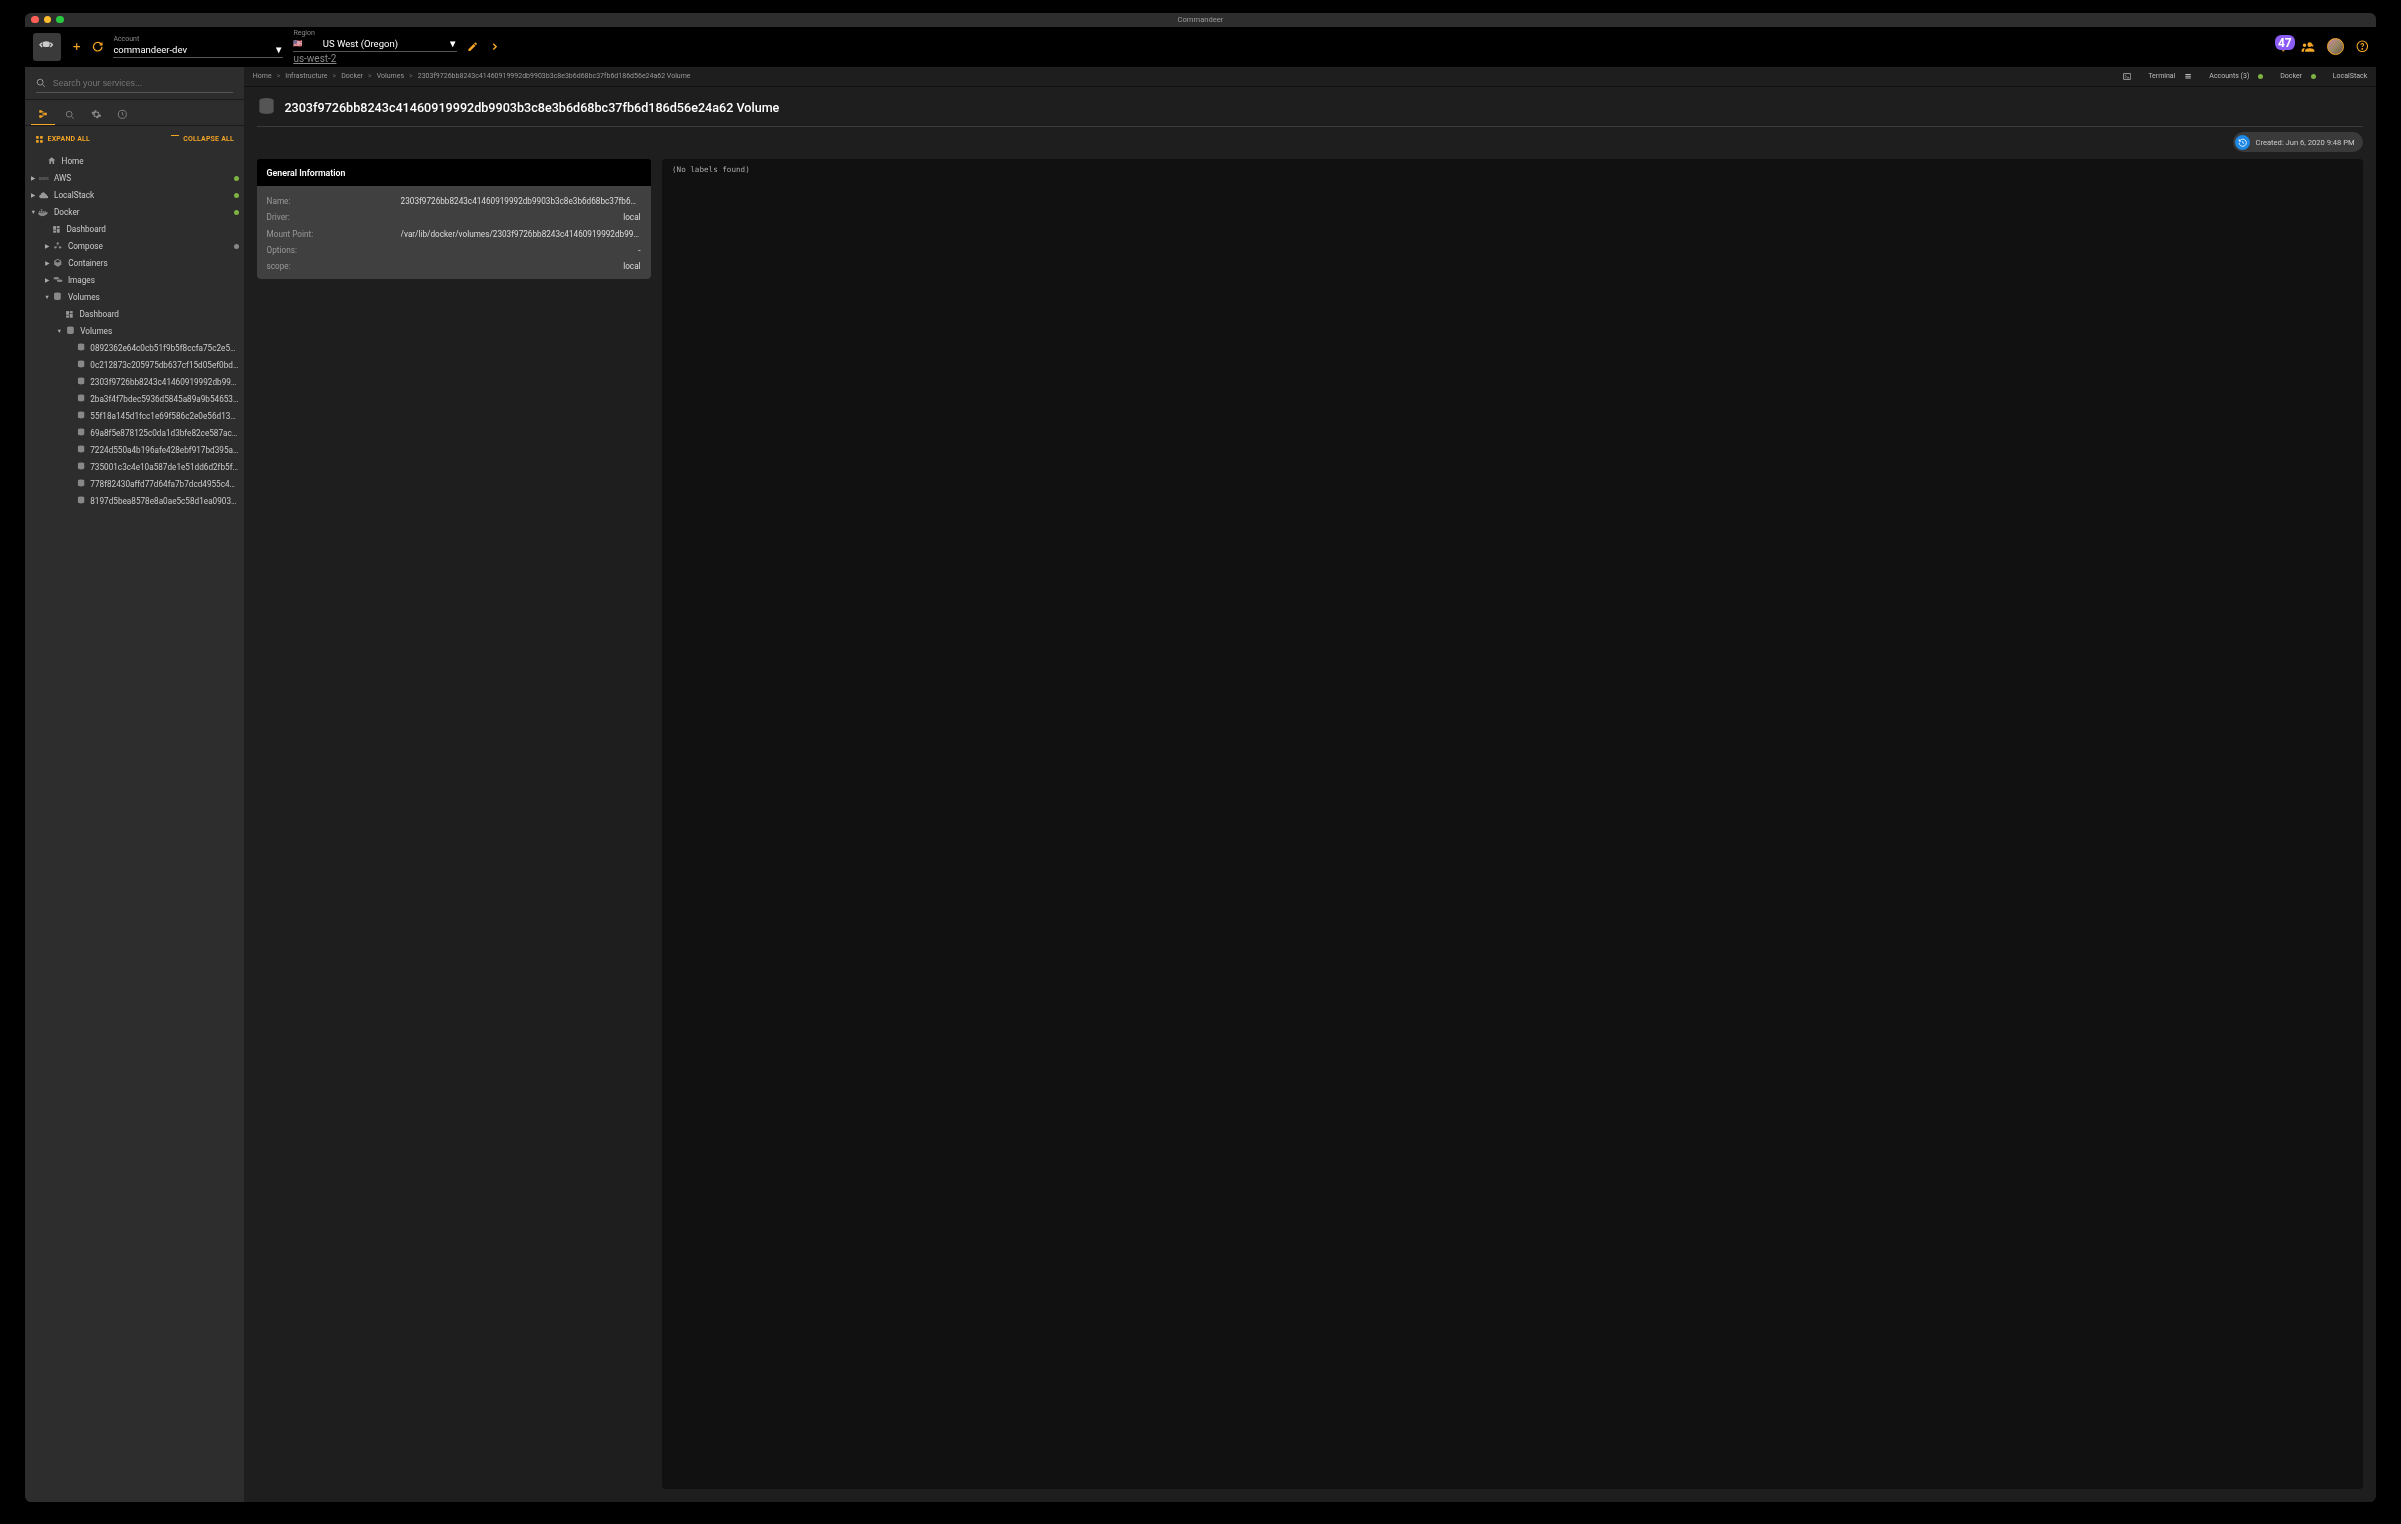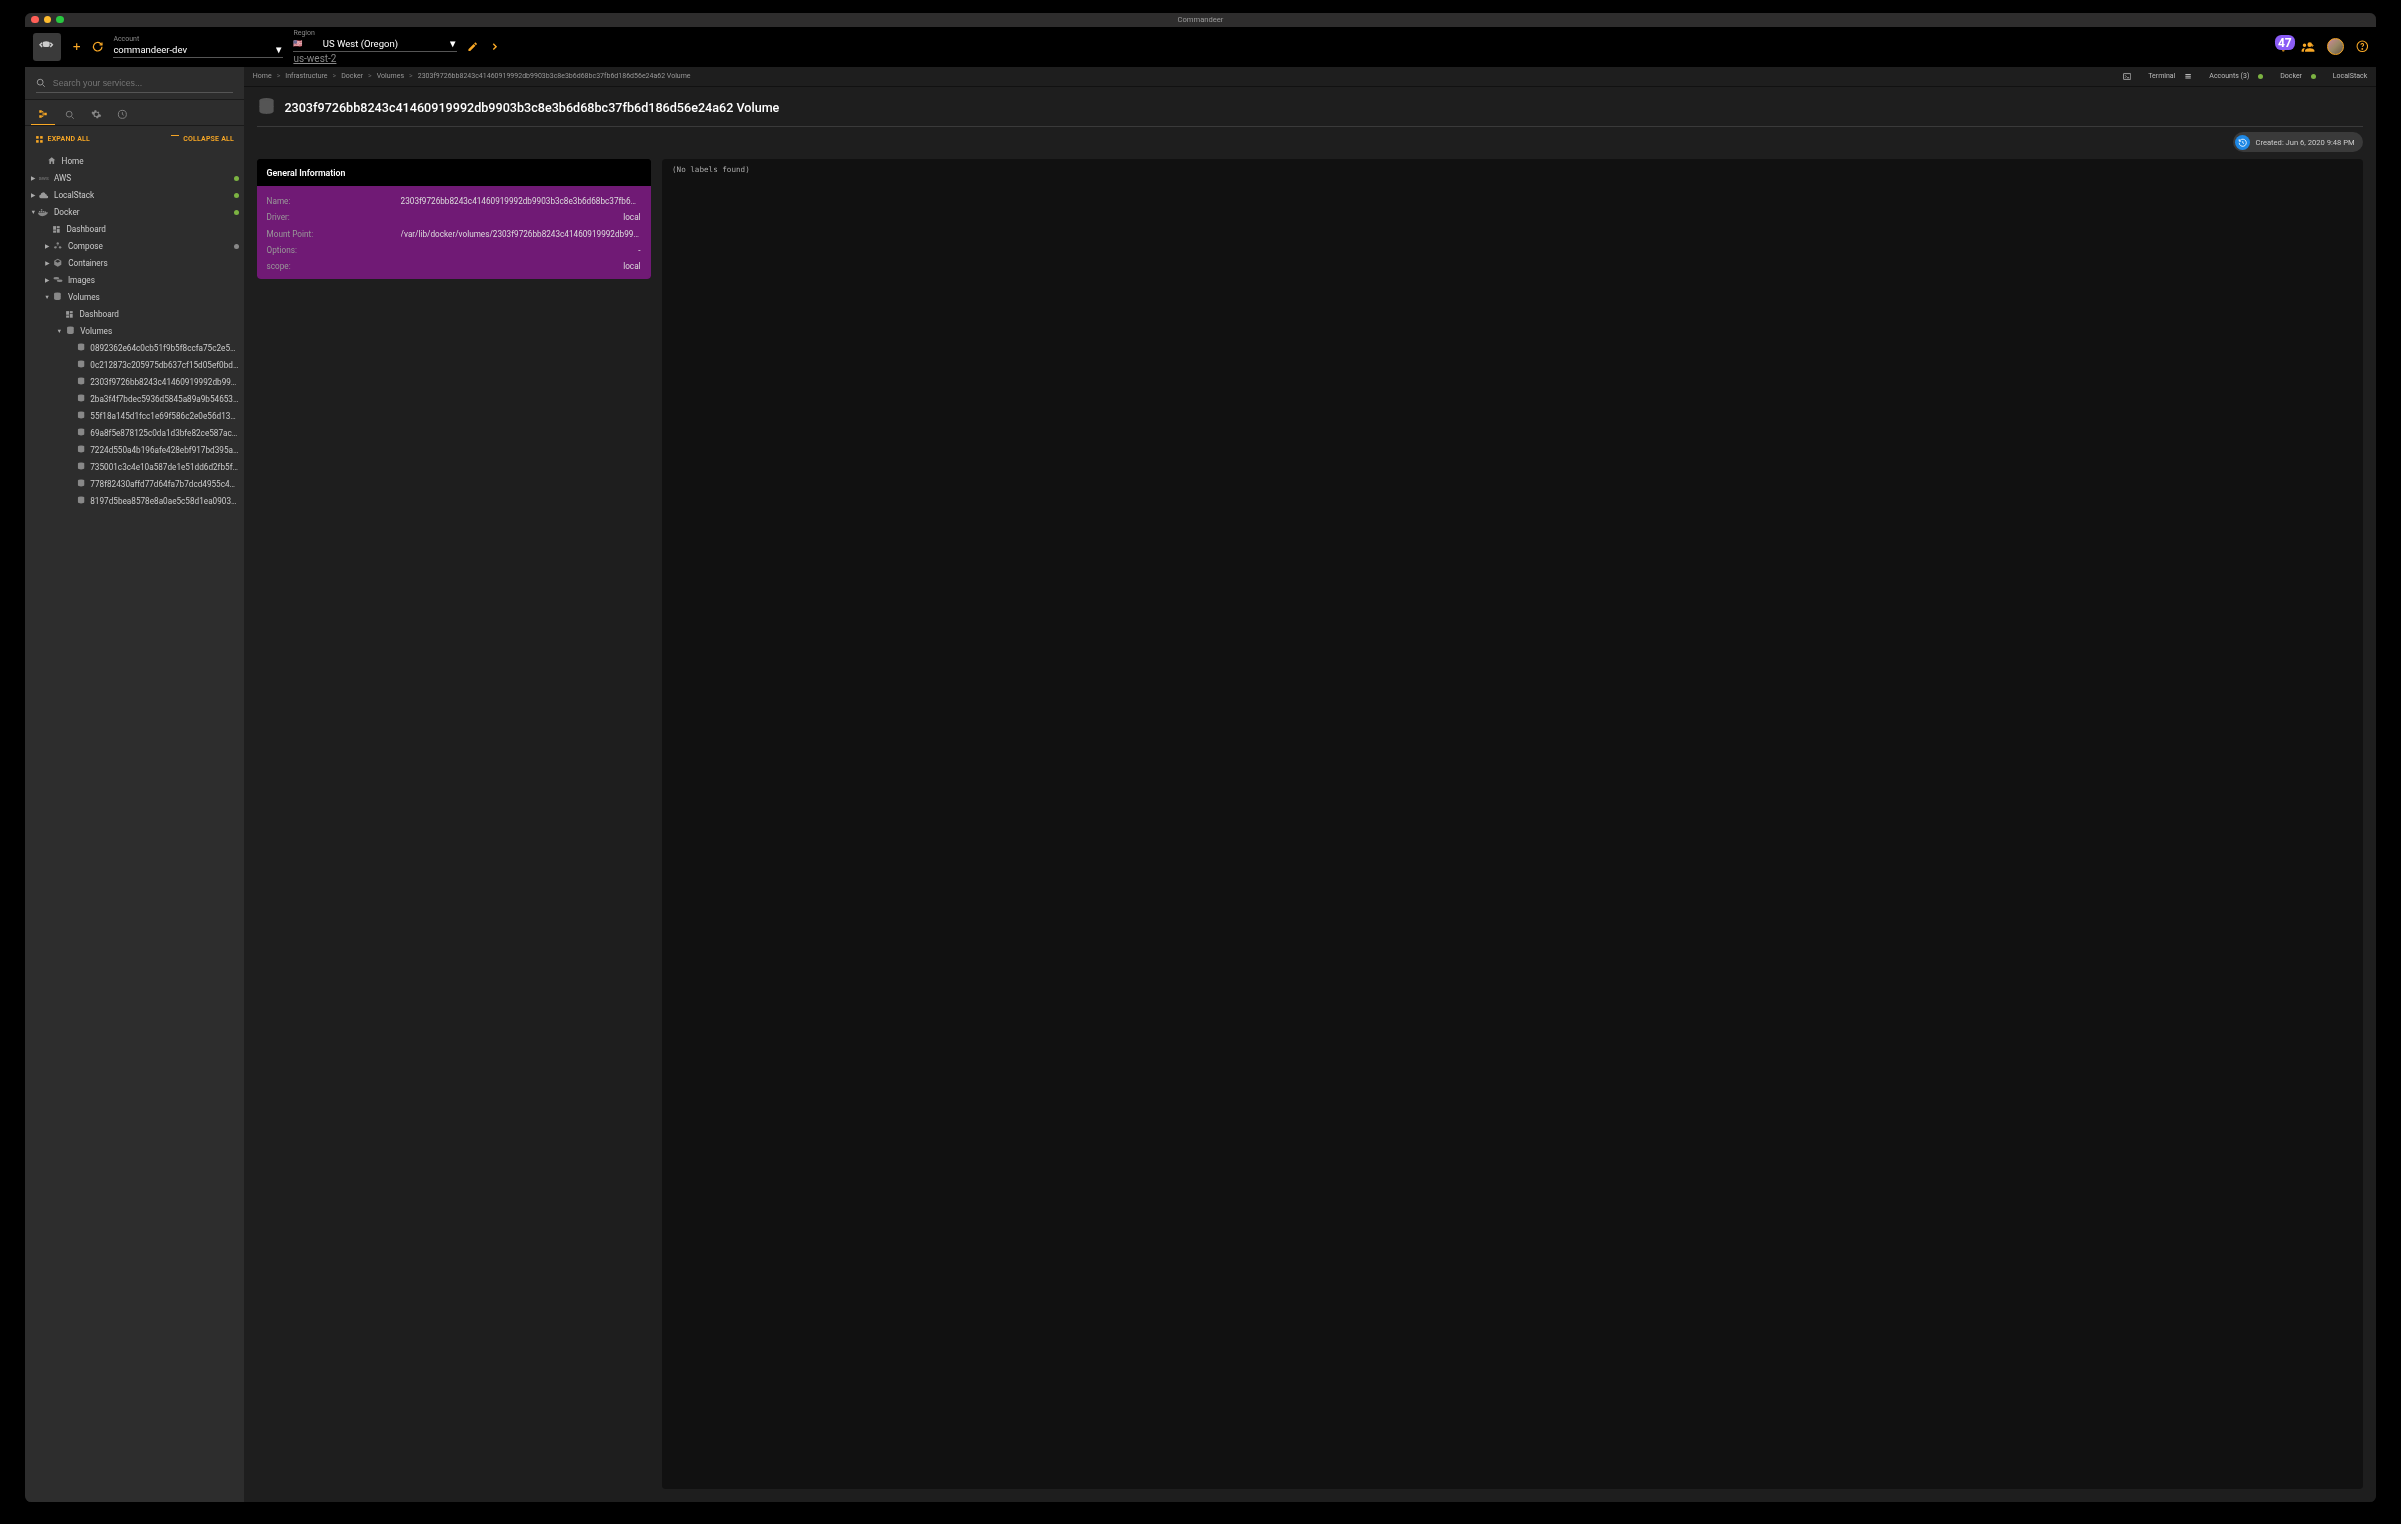--- a/index.html
+++ b/index.html
@@ -90,21 +90,21 @@
   .page-title svg{color:#666;}
   .divider{height:0.6px;background:#3a3a3a;margin:0 12.6px;}
   .meta-row{display:flex;justify-content:flex-end;padding:6.3px 12.6px;}
   .pill{background:#3a3a3a;border-radius:10px;display:flex;align-items:center;gap:5px;padding:2.5px 8.8px 2.5px 2.5px;font-size:7.6px;color:#ccc;}
   .pill-icon{width:15px;height:15px;border-radius:50%;background:#1e88e5;display:flex;align-items:center;justify-content:center;}
   .panels{display:flex;gap:11.4px;padding:0 12.6px 12.6px;flex:1;overflow:hidden;}
   .panel{background:#000;border-radius:3.8px;display:flex;flex-direction:column;overflow:hidden;}
   .panel.left{flex:0 0 394px;max-height:120px;}
   .panel.right{flex:1;min-height:227px;background:#0a0a0a;}
   .panel-head{padding:8.8px 10px;color:#fff;font-weight:600;font-size:8.8px;background:#000;}
-  .panel-body{background:#701a75;flex:1;padding:6.3px 10px;}
+  .panel-body{background:#404040;flex:1;padding:6.3px 10px;}
   .panel-body.dark{background:#111;font-family:monospace;font-size:7.6px;color:#aaa;}
   .info-row{display:flex;justify-content:space-between;padding:3.2px 0;font-size:8.2px;}
   .info-label{color:#999;}
   .info-value{color:#ddd;max-width:240px;white-space:nowrap;overflow:hidden;text-overflow:ellipsis;text-align:right;}
   svg{flex-shrink:0;}
 </style>
 </head>
 <body>
 
 <div class="window">

